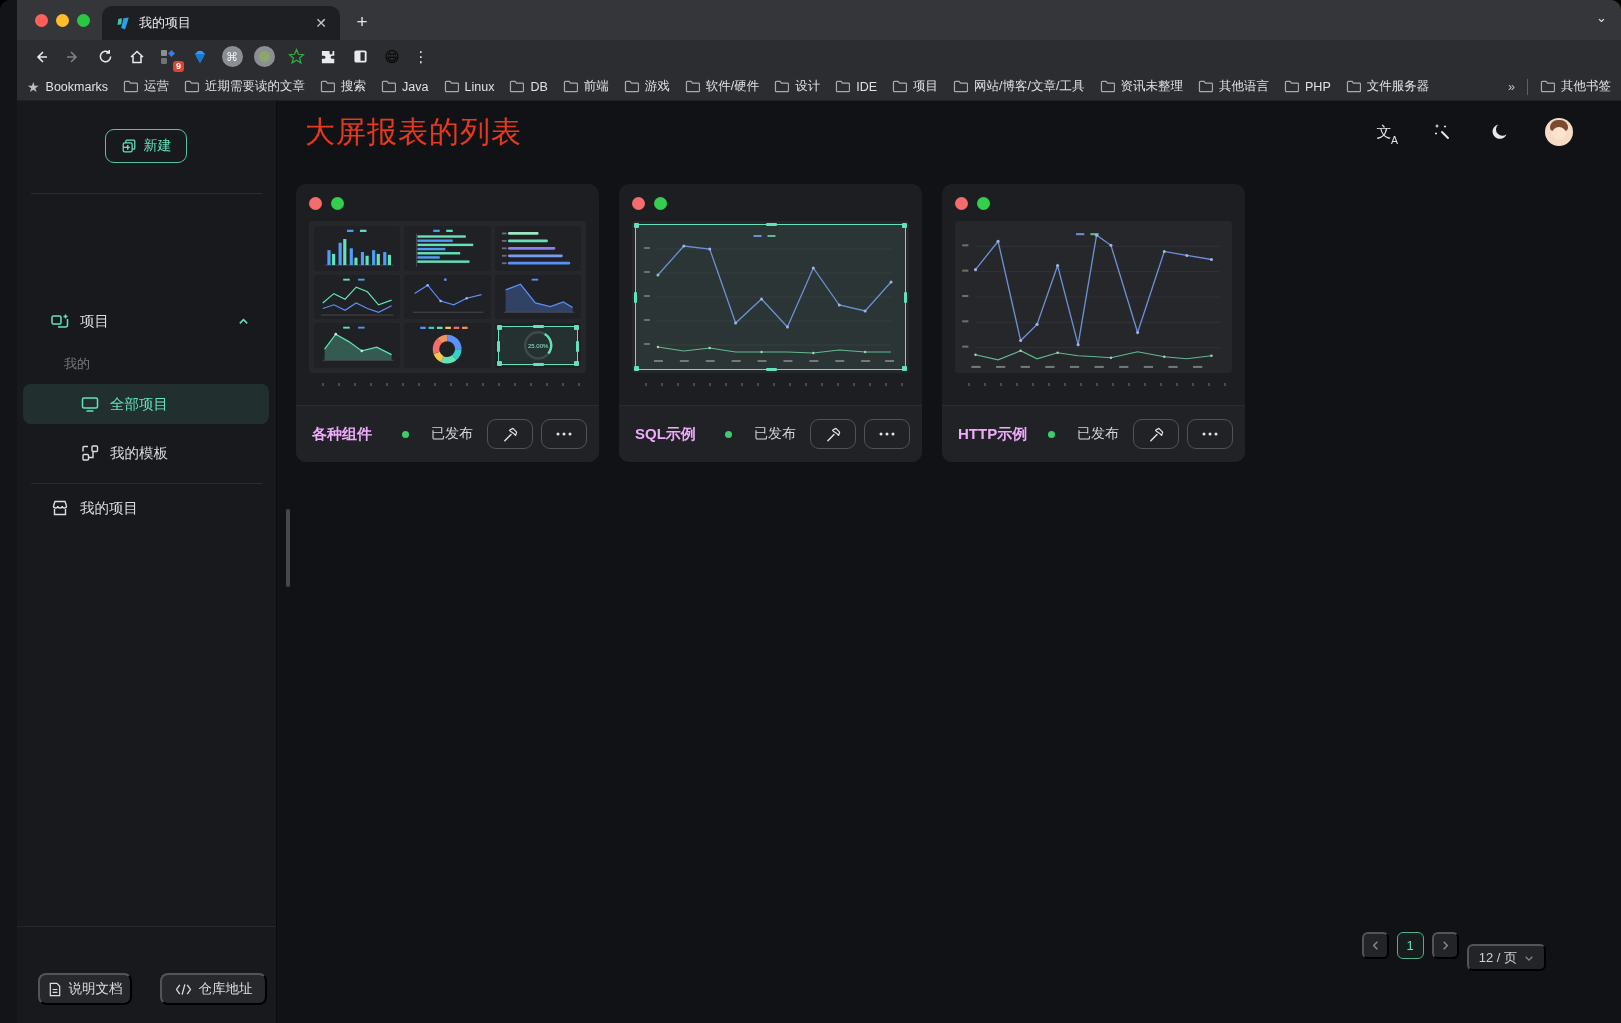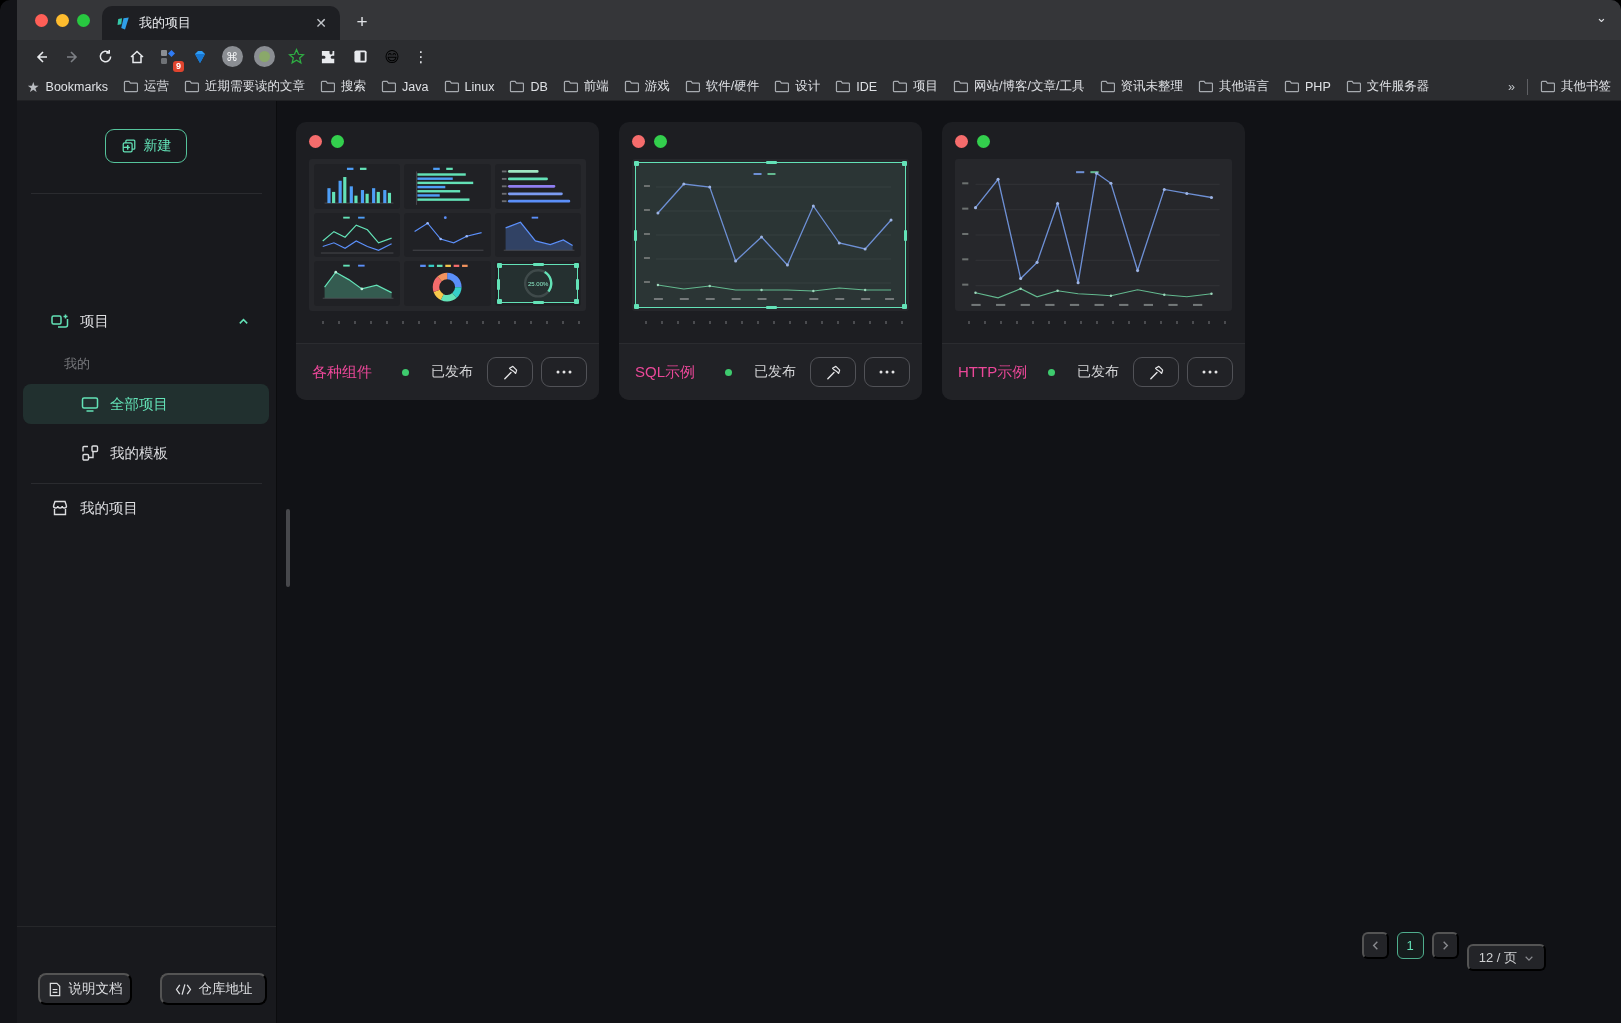--- a/index.html
+++ b/index.html
@@ -87,21 +87,21 @@
   .cardtop { padding:13px 13px 0 13px; flex:1; display:flex; flex-direction:column; }
   .carddots { display:flex; gap:9px; margin-bottom:11px; }
   .cdot { width:13px; height:13px; border-radius:50%; }
   .cdot.red { background:#f56c6c; } .cdot.green { background:#33cf4d; }
   .thumb { height:152px; background:#26272b; border-radius:3px; position:relative; overflow:hidden; }
   .thumbgrid { display:grid; grid-template-columns:repeat(3,1fr); grid-template-rows:repeat(3,1fr); gap:4px; padding:5px; height:100%; }
   .mt { background:#202125; border-radius:3px; position:relative; overflow:hidden; }
   .dotrow { height:3px; margin:10px 2px 0 2px;
     background-image:radial-gradient(circle,#4a4b4f 1.2px,transparent 1.4px); background-size:16px 3px; background-position:4px 1px; }
   .cardfoot { height:57px; border-top:1px solid #2b2c30; background:#212226; display:flex; align-items:center; padding:0 12px 0 16px; gap:8px; }
-  .ctitle { color:#ec4899; font-size:15px; flex:1; white-space:nowrap; overflow:hidden; }
+  .ctitle { color:#f0abfc; font-size:15px; flex:1; white-space:nowrap; overflow:hidden;font-weight:bold; }
   .cstatus { display:flex; align-items:center; gap:22px; color:#d4d5d7; font-size:14px; margin-right:6px; }
   .sdot { width:7px; height:7px; border-radius:50%; background:#3ecb6e; }
   .iconbtn { width:46px; height:30px; border:1px solid #515257; border-radius:9px; background:transparent;
     display:flex; align-items:center; justify-content:center; color:#e4e4e6; flex:none; }
 
   
   .sel { position:absolute; inset:3px; border:1px solid #63e2b7; background:rgba(99,226,183,0.08); }
   .h { position:absolute; background:#63e2b7; border-radius:1px; }
   .h.tl { left:-2px; top:-2px; width:5px; height:5px; } .h.tr { right:-2px; top:-2px; width:5px; height:5px; }
   .h.bl { left:-2px; bottom:-2px; width:5px; height:5px; } .h.br { right:-2px; bottom:-2px; width:5px; height:5px; }
@@ -460,20 +460,46 @@
               <path d="M10.5 1.5 L7.5 12.5" stroke="#dcdde0" stroke-width="1.4"></path>
             </svg>
           <span>仓库地址</span>
         </button>
       </div>
     </aside>
 
     <main class="content">
       <div class="scrollthumb"></div>
 
+      <div class="pagehead">
+        <h1 class="pagetitle">大屏报表的列表</h1>
+        <div class="headacts">
+          <span class="hicon translate">
+              <b>文</b>
+              <i>A</i>
+            </span>
+          <span class="hicon">
+            <svg width="20" height="20" viewBox="0 0 20 20">
+                <path d="M10 10 L16 16" stroke="#e4e5e7" stroke-width="2" stroke-linecap="round"></path>
+                <path d="M5 2.5 v3 M3.5 4 h3" stroke="#e4e5e7" stroke-width="1.2"></path>
+                <path d="M13 3.5 v2 M12 4.5 h2" stroke="#e4e5e7" stroke-width="1.1"></path>
+                <path d="M4 10.5 v2 M3 11.5 h2" stroke="#e4e5e7" stroke-width="1.1"></path>
+              </svg>
+          </span>
+          <span class="hicon">
+            <svg width="20" height="20" viewBox="0 0 20 20">
+                <path d="M16.5 12.2 A7.2 7.2 0 1 1 8.2 2.6 A6 6 0 0 0 16.5 12.2 Z" fill="#e8e8ea"></path>
+              </svg>
+          </span>
+          <span class="avatar">
+              <span class="hair"></span>
+              <span class="face"></span>
+            </span>
+        </div>
+      </div>
 
       <div class="cards">
 
         <div class="card">
           <div class="cardtop">
             <div class="carddots">
               <span class="cdot red"></span>
               <span class="cdot green"></span>
             </div>
             <div class="thumb">

